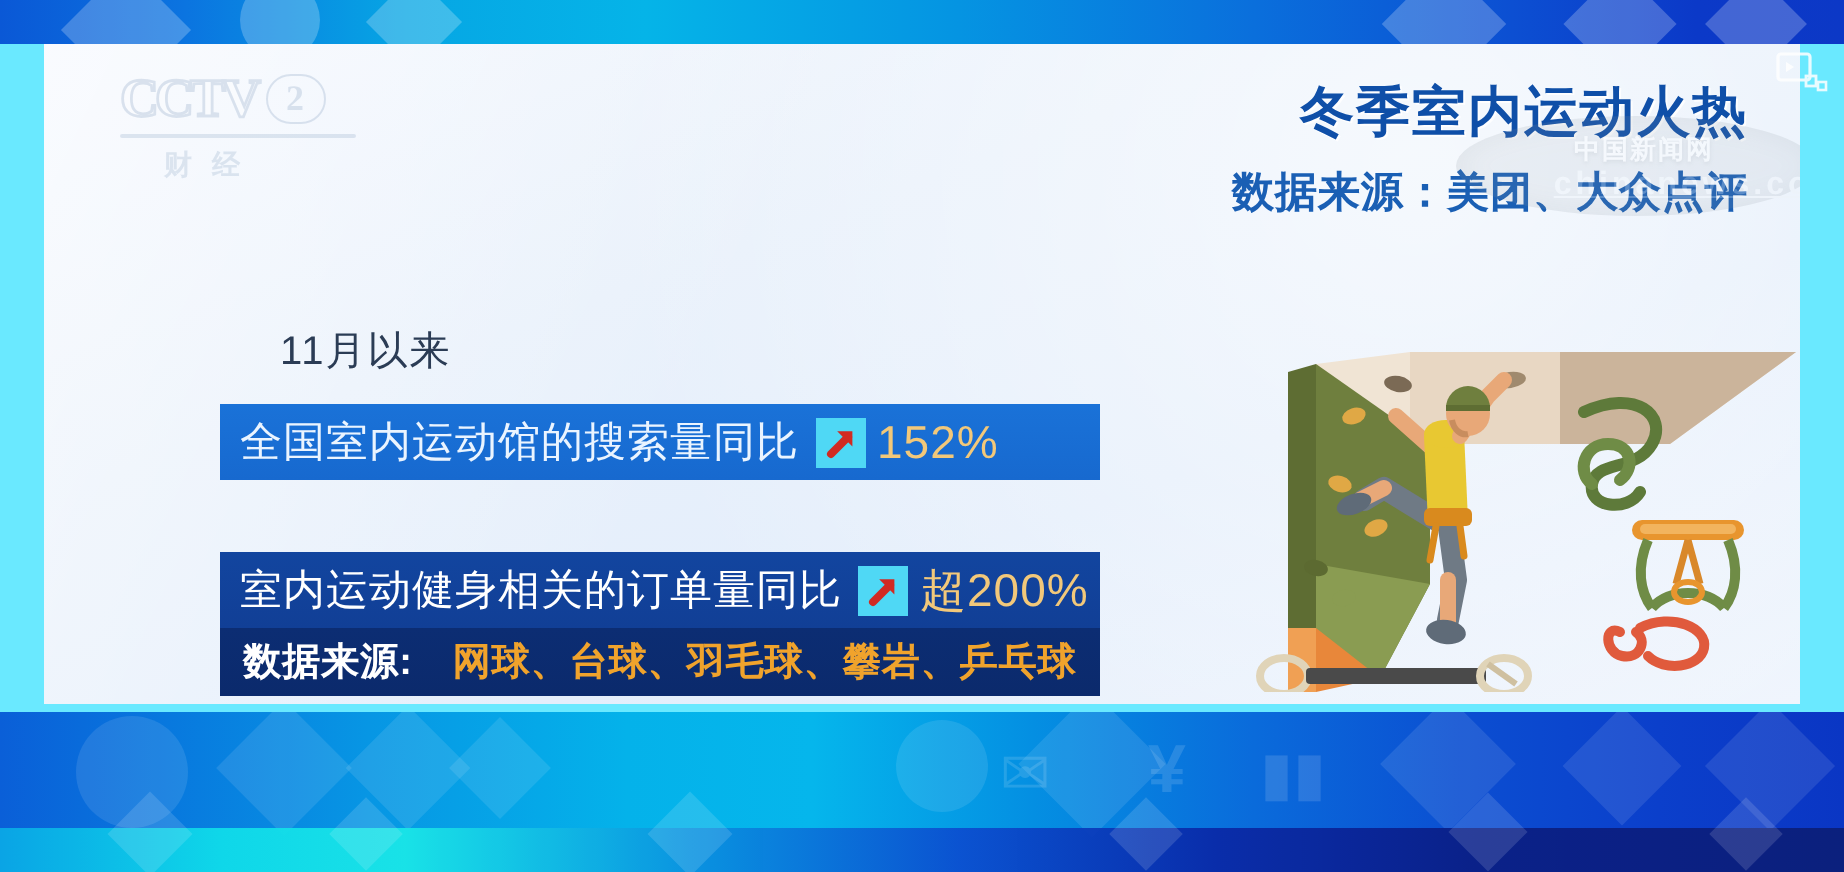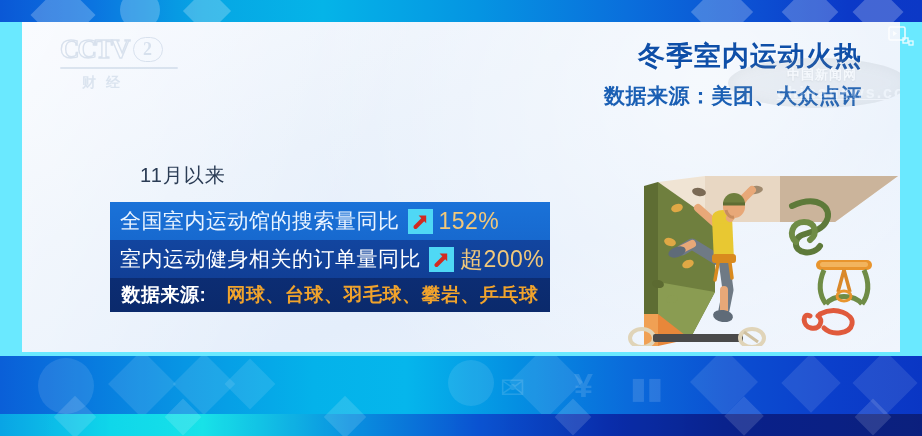--- a/index.html
+++ b/index.html
@@ -72,21 +72,21 @@
     font-size:18px; font-weight:700; color:#9fb4cf;
   }
   .logo-underline { width:118px; height:2px; background:#a8bcd4; margin-top:2px; border-radius:2px; }
   .logo-sub {
     margin-top:5px; margin-left:22px;
     font-size:14px; font-weight:700; letter-spacing:10px; color:#a8bcd4;
   }
 
   
   .headline-block {
-    position:absolute; right:38px; top:16px; text-align:right; z-index:6;
+    position:absolute; right:26px; top:16px; text-align:right; z-index:6;
   }
   .headline {
     font-size:27px; font-weight:700; color:#0f4fa8; letter-spacing:1px;
     text-shadow:1px 1px 0 rgba(255,255,255,.85);
     white-space:nowrap;
   }
   .sub-headline {
     margin-top:8px;
     font-size:21px; font-weight:700; color:#1a5fb4; letter-spacing:.5px;
     white-space:nowrap;
@@ -119,21 +119,21 @@
     font-size:20px; font-weight:400; color:#2b3c55; letter-spacing:1px;margin-left:30px;
   }
 
   
   .bars { position:absolute; left:88px; top:180px; width:440px; }
   .bar {
     display:flex; align-items:center; height:38px; padding:0 10px;
     white-space:nowrap;
   }
   .bar-1 { background:linear-gradient(180deg,#1a72d8 0%,#1769cf 100%); }
-  .bar-2 { background:linear-gradient(180deg,#12459f 0%,#113f96 100%); }
+  .bar-2 { background:linear-gradient(180deg,#12459f 0%,#113f96 100%);margin-top:36px; }
   .bar-3 { background:linear-gradient(180deg,#0c2d73 0%,#0b2a6c 100%); height:34px; justify-content:center; }
 
   .bar-text {
     font-size:21px; font-weight:400; color:#ffffff; letter-spacing:.5px;
   }
   .bar-1 .bar-text { color:#eaf4ff; }
   .arrow-badge {
     display:inline-flex; align-items:center; justify-content:center;
     width:25px; height:25px; margin:0 6px 0 8px;
     background:#4fd8f5; flex:0 0 auto;

